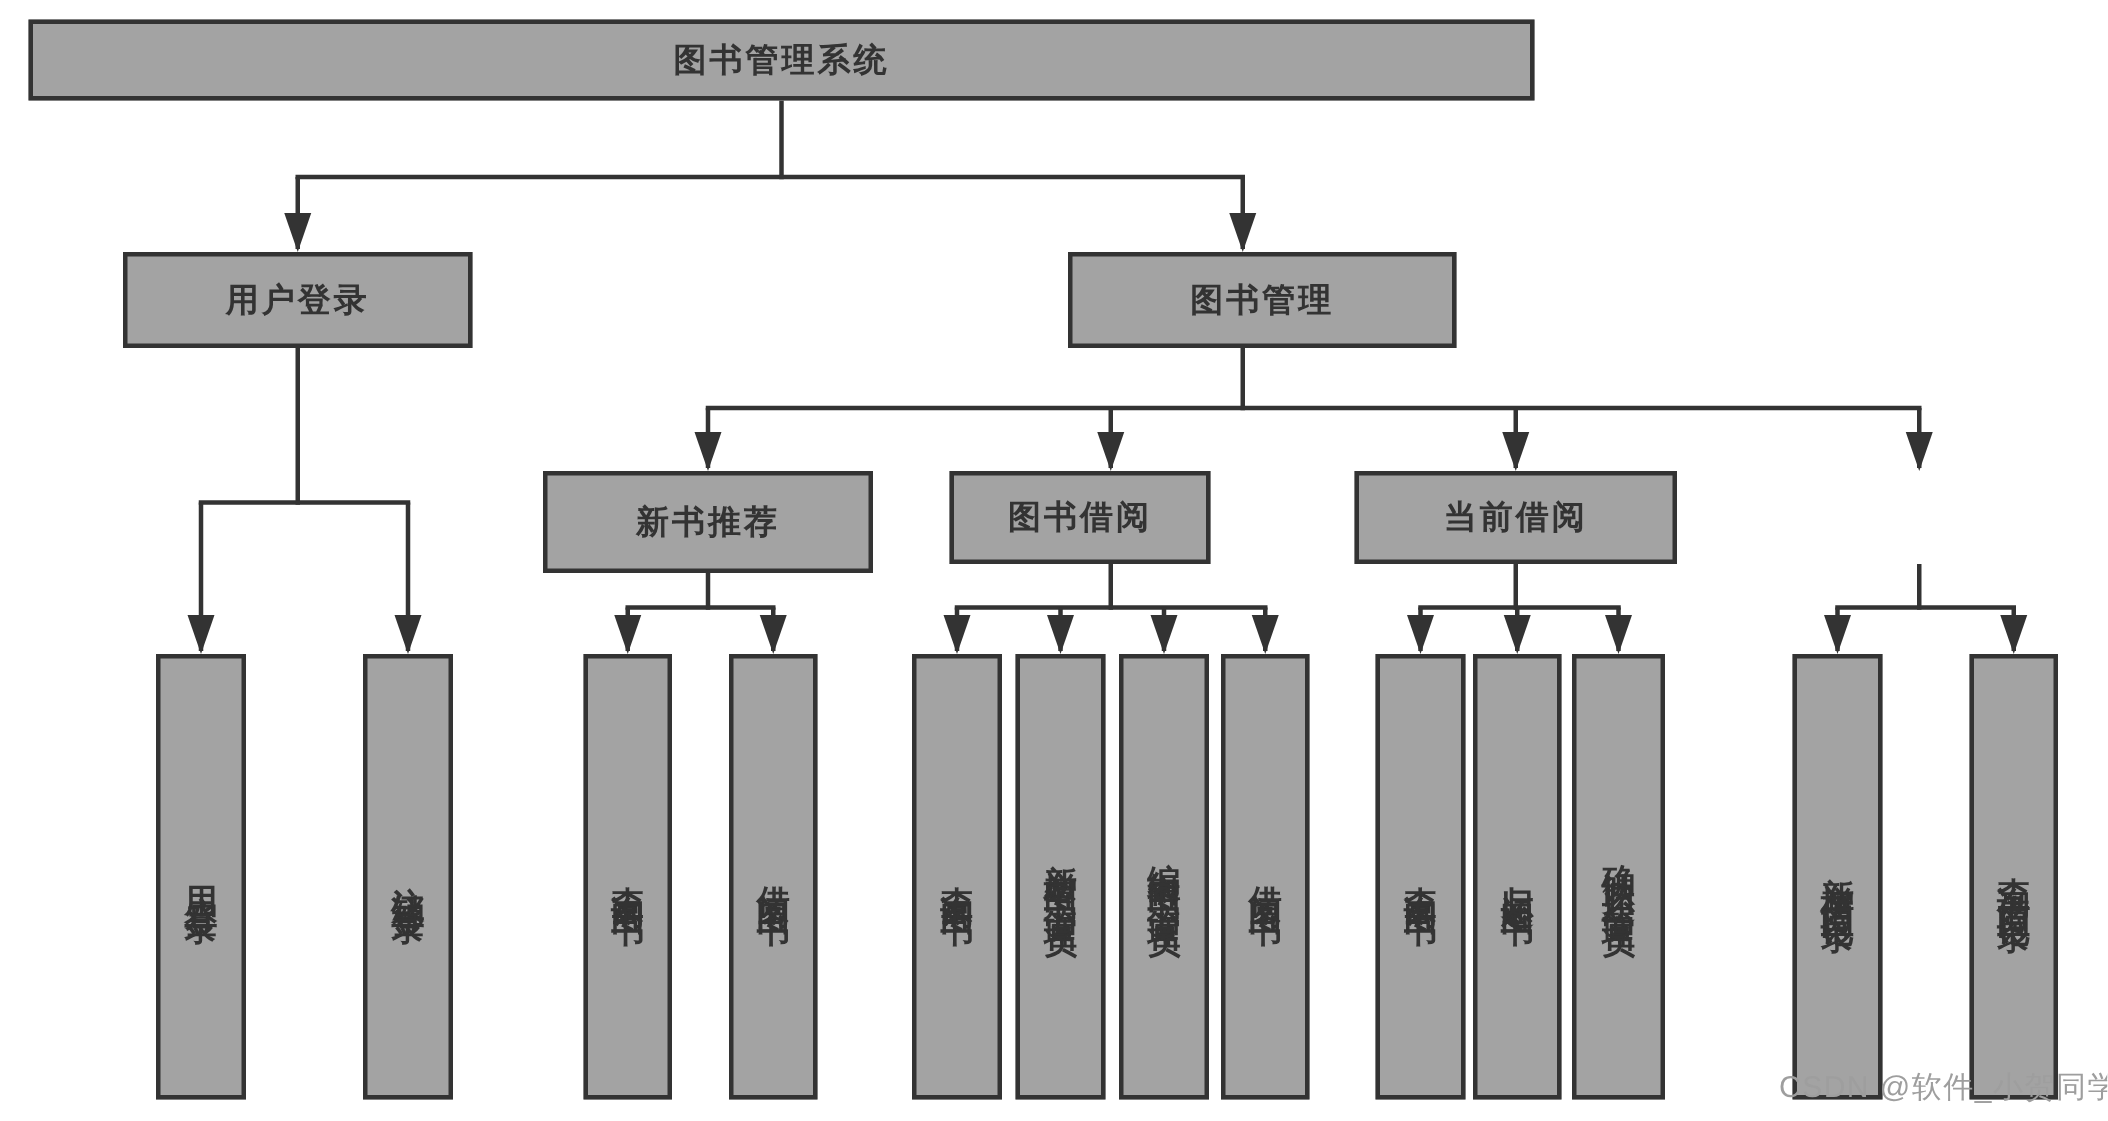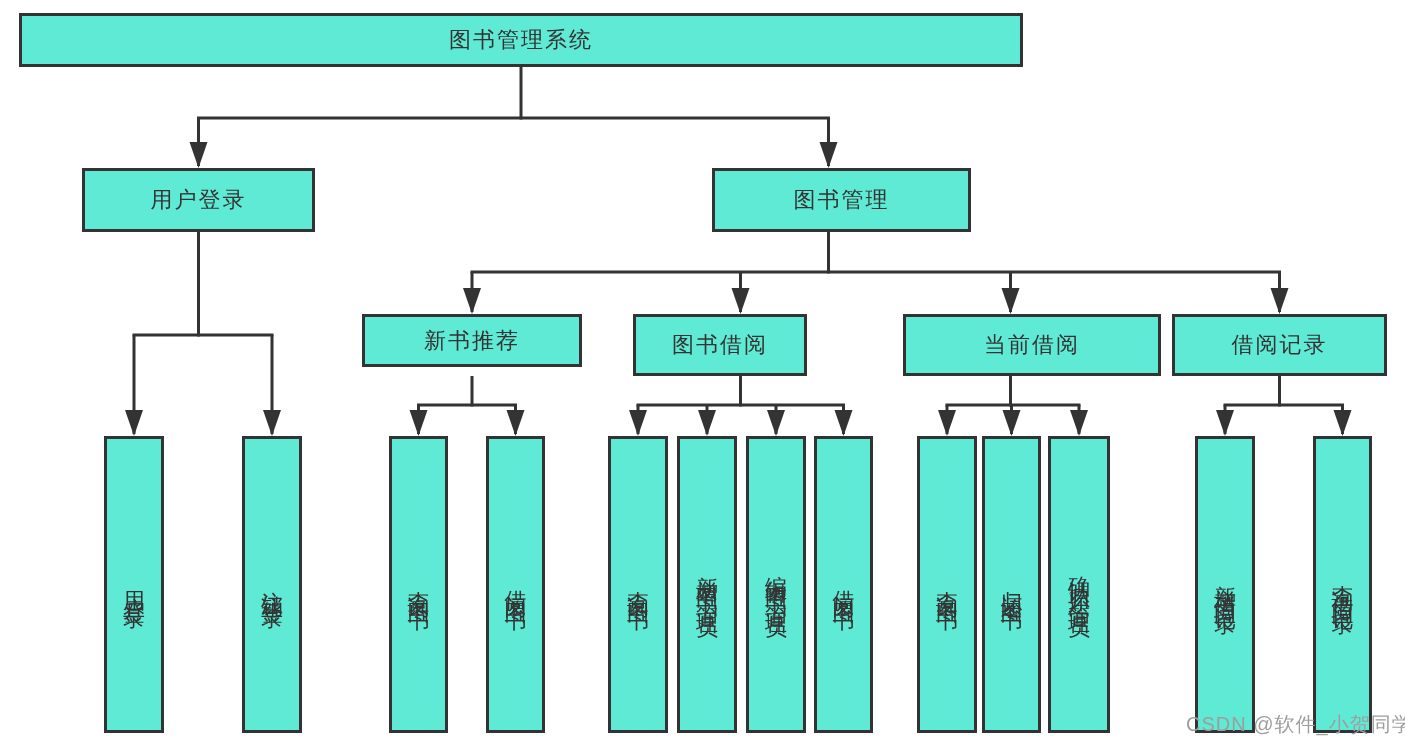--- a/index.html
+++ b/index.html
@@ -19,25 +19,26 @@
   .connectors{
     position:absolute;left:0;top:0;width:1405px;height:747px;
     pointer-events:none;
   }
   .connectors line{stroke:var(--line);stroke-width:3;}
   .connectors polygon{fill:var(--line);}
   .node{
     position:absolute;
     box-sizing:border-box;
     border:3px solid var(--line);
-    background:#5eead4;
+    background:#a3a3a3;
     color:var(--text);
     display:flex;
     align-items:center;
     justify-content:center;
+    font-weight:bold;
   }
   .node.h{
     font-size:22px;
     letter-spacing:2px;
   }
   .node.v{
     writing-mode:vertical-rl;
     font-size:22px;
     letter-spacing:6px;
     line-height:1;
@@ -119,24 +120,23 @@
     <line x1="1342.5" y1="405" x2="1342.5" y2="434"></line>
     <polygon points="1216,410 1234,410 1225,436"></polygon>
     <polygon points="1333.5,410 1351.5,410 1342.5,436"></polygon>
   </svg>
 
   <div class="node h" style="left:19px;top:13px;width:1004px;height:54px;">图书管理系统</div>
 
   <div class="node h" style="left:82px;top:168px;width:233px;height:64px;">用户登录</div>
   <div class="node h" style="left:712px;top:168px;width:259px;height:64px;">图书管理</div>
 
-  <div class="node h" style="left:362px;top:314px;width:220px;height:53px;">新书推荐</div>
+  <div class="node h" style="left:362px;top:314px;width:220px;height:68px;">新书推荐</div>
   <div class="node h" style="left:633px;top:314px;width:174px;height:62px;">图书借阅</div>
-  <div class="node h" style="left:903px;top:314px;width:258px;height:62px;">当前借阅</div>
-  <div class="node h" style="left:1172px;top:314px;width:215px;height:62px;">借阅记录</div>
+  <div class="node h" style="left:903px;top:314px;width:215px;height:62px;">当前借阅</div>
 
   <div class="node v" style="left:104px;top:436px;width:60px;height:297px;">用户登录</div>
   <div class="node v" style="left:242px;top:436px;width:60px;height:297px;">注销登录</div>
 
   <div class="node v" style="left:389px;top:436px;width:59px;height:297px;">查询图书</div>
   <div class="node v" style="left:486px;top:436px;width:59px;height:297px;">借阅图书</div>
 
   <div class="node v" style="left:608px;top:436px;width:60px;height:297px;">查询图书</div>
   <div class="node v" style="left:677px;top:436px;width:60px;height:297px;">新增图书（管理员）</div>
   <div class="node v" style="left:746px;top:436px;width:60px;height:297px;">编辑图书（管理员）</div>

